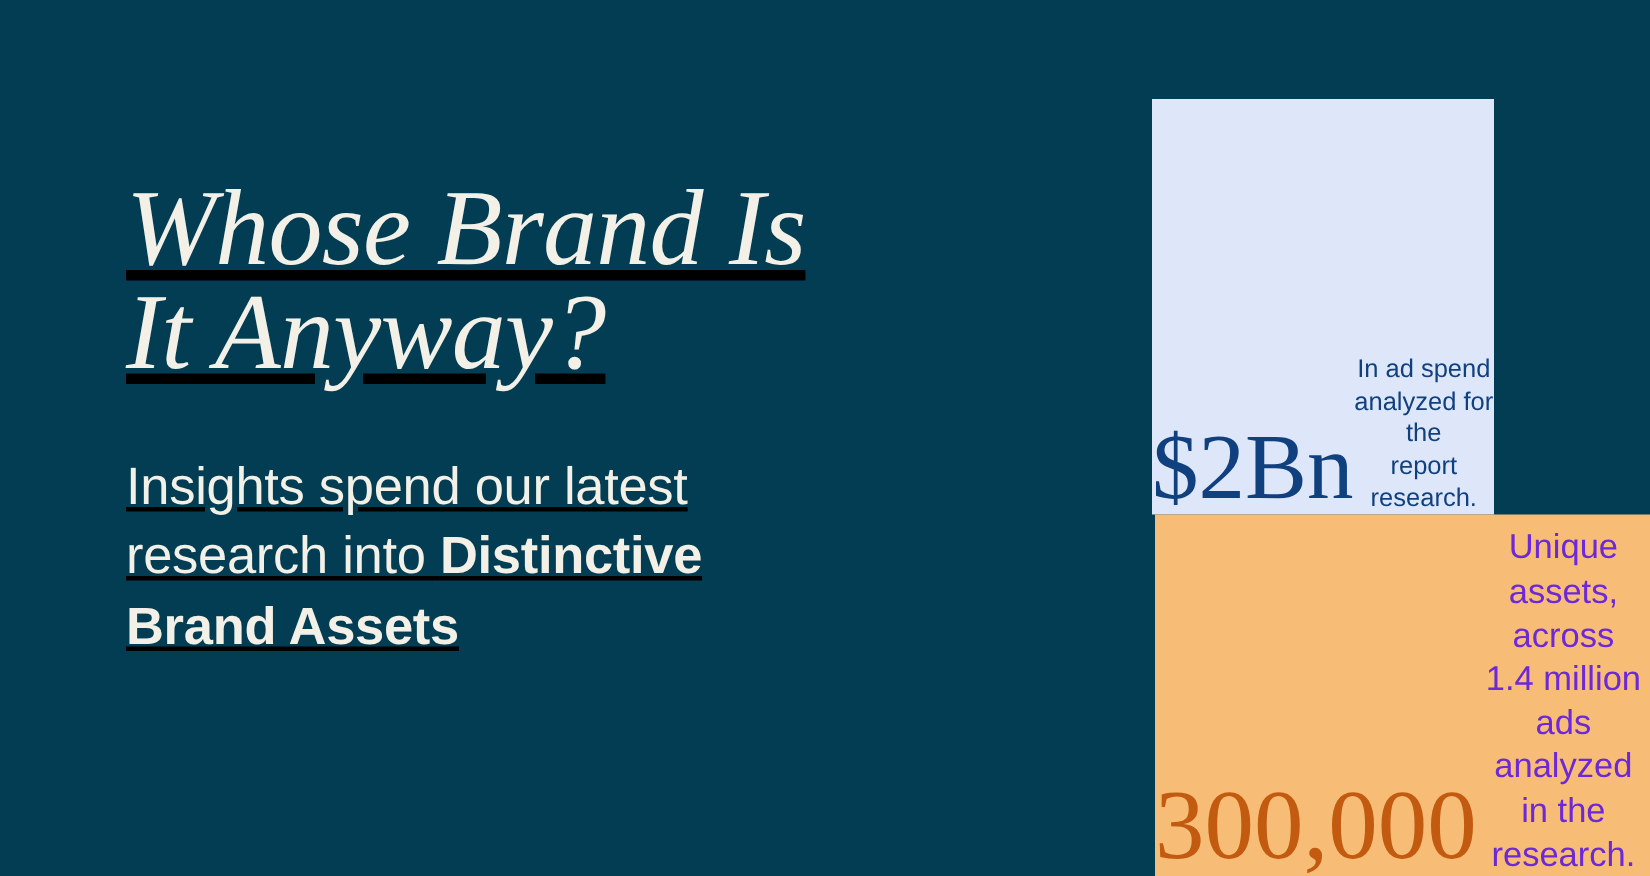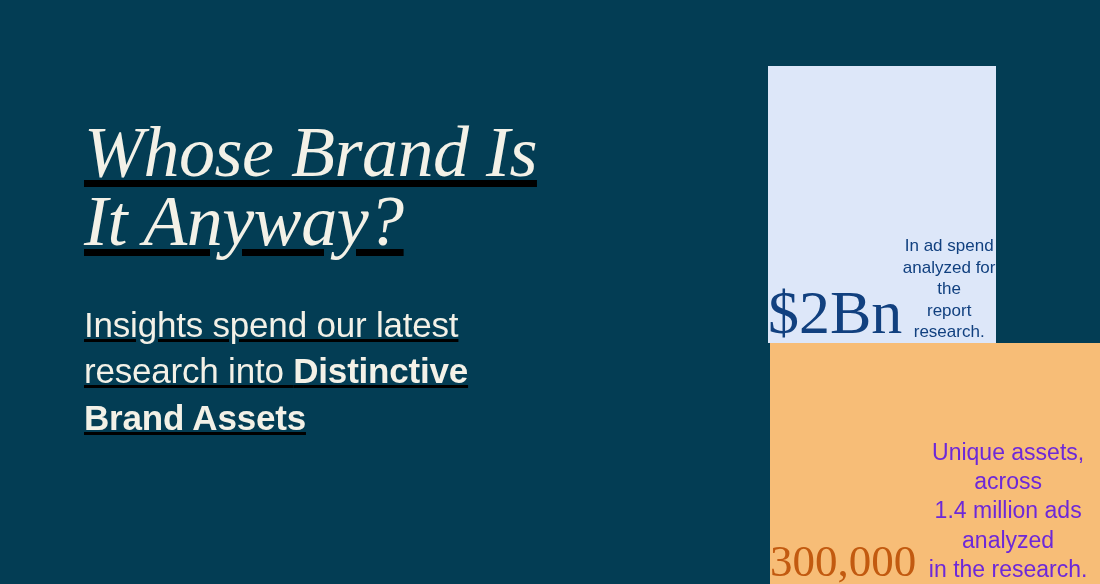--- a/index.html
+++ b/index.html
@@ -130,21 +130,21 @@
   #card-assets {
     left: 770px;
     top: 343px;
     width: 330px;
     height: 241px;
     background: #f7bd77;
     padding-top: 42px;
     z-index: 3;
   }
   #card-assets .stat-number {
-    font-size: 45px;
+    font-size: 66px;
     color: #c25a10;
   }
   #card-assets .stat-caption {
     font-size: 23px;
     line-height: 1.27;
     color: #6d28d9;
     padding-top: 17px;
   }
 </style>
 </head>

